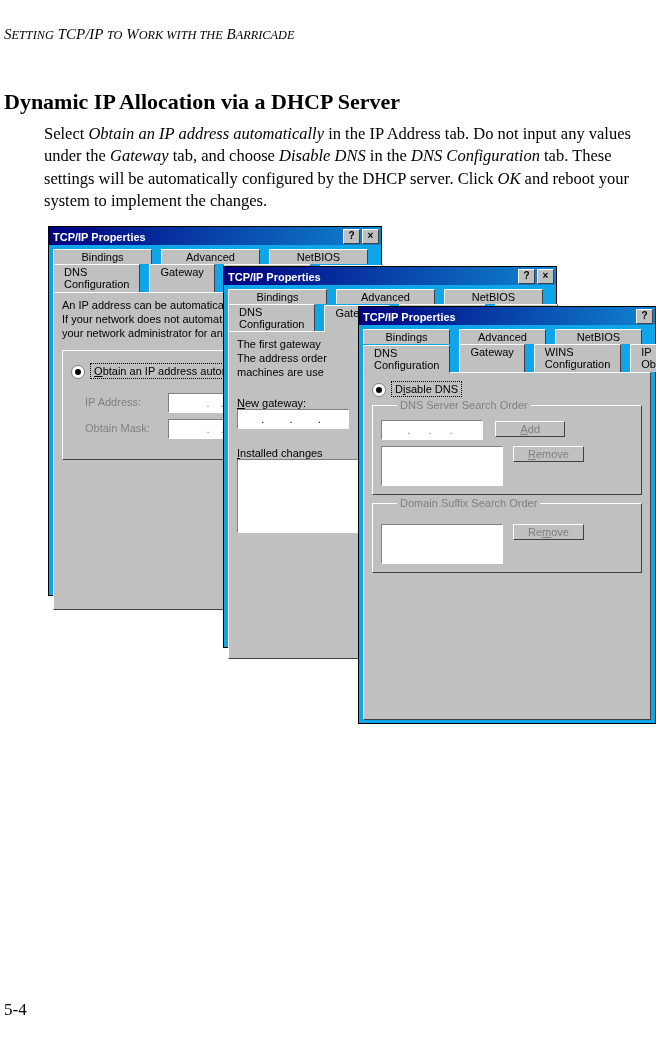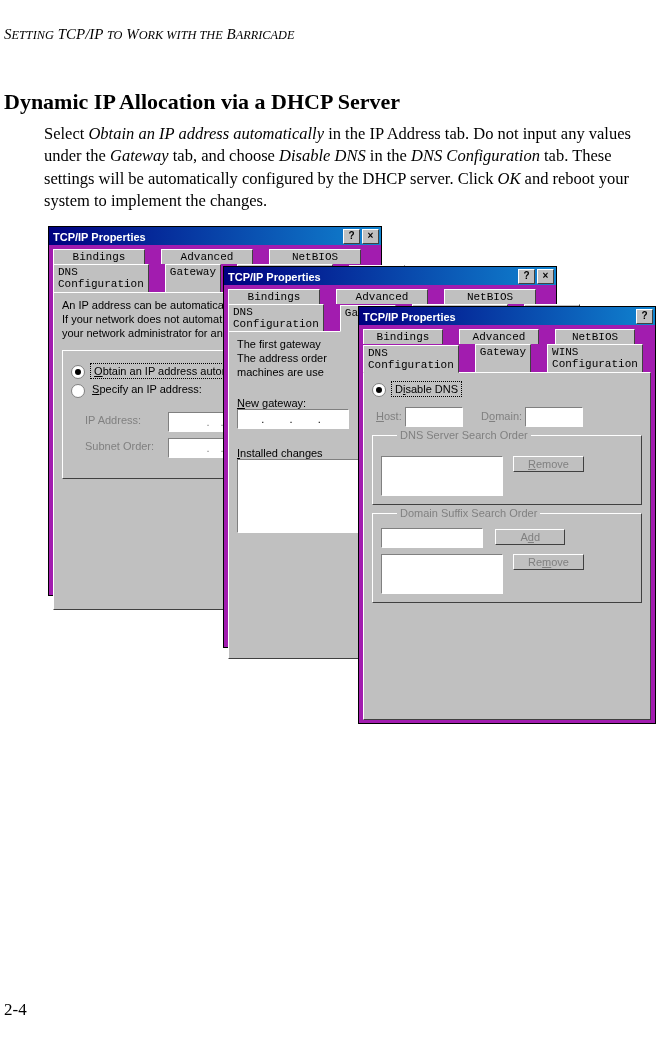--- a/index.html
+++ b/index.html
@@ -37,21 +37,21 @@
   
   .shot-wrap {
     position: relative;
     margin-left: 44px;
     width: 604px;
     height: 500px;
     background: #fff;
   }
   .win {
     position: absolute;
-    background: #a21caf;
+    background: #0ea5e9;
     border: 1px solid #000;
     font-family: Tahoma, Arial, sans-serif;
     font-size: 11px;
     color: #000;
   }
   .titlebar {
     height: 17px;
     background: linear-gradient(to right, #000080, #1084d0);
     color: #fff;
     font-weight: bold;
@@ -79,24 +79,23 @@
     padding: 4px 4px 6px 4px;
   }
   .tabs-row {
     display: flex;
     font-size: 11px;
   }
   .tab {
     border-top: 1px solid #fff;
     border-left: 1px solid #fff;
     border-right: 1px solid #404040;
-    padding: 1px 4px;
-    background: #c0c0c0;
-    margin-right: 16px;
-    font-family: Liberation Mono, monospace;
+    padding: 1px 10px;
+    background: #c0c0c0;
+    margin-right: 9px;
   }
   .tab.active {
     background: #c0c0c0;
     border-bottom: 1px solid #c0c0c0;
     position: relative;
     top: 1px;
     font-weight: normal;
   }
   .tab-panel {
     border-top: 1px solid #fff;
@@ -223,30 +222,26 @@
         <div class="small-text">
           <div>An IP address can be automatically assig</div>
           <div>If your network does not automatically as</div>
           <div>your network administrator for an address</div>
         </div>
         <div style="border:1px solid #808080;border-top-color:#fff;border-left-color:#fff;border-right-color:#404040;border-bottom-color:#404040;margin-top:10px;padding:10px 8px 14px 8px;">
           <div class="radio-row">
             <span class="radio-dot sel"></span>
             <span class="dotted-focus"><u>O</u><span></span><span id="r-obtain">btain an IP address automatically</span></span>
           </div>
-          <div class="radio-row">
-            <span class="radio-dot"></span>
-            <u>S</u><span id="r-specify">pecify an IP address:</span>
-          </div>
           <div style="margin:14px 0 6px 14px;">
             <span class="gray-label" style="display:inline-block;width:80px">IP Address:</span>
             <span class="ip-box gray-label">.   .   .</span>
           </div>
           <div style="margin:6px 0 6px 14px;">
-            <span class="gray-label" style="display:inline-block;width:80px">Subnet Order:</span>
+            <span class="gray-label" style="display:inline-block;width:80px">Obtain Mask:</span>
             <span class="ip-box gray-label">.   .   .</span>
           </div>
         </div>
       </div>
     </div>
   </div>
 
   <div class="win" style="left:175px; top:40px; width:332px; height:380px;">
     <div class="titlebar">
       <span>TCP/IP Properties</span>
@@ -300,51 +295,44 @@
         <div class="tab active">DNS Configuration</div>
         <div class="tab">Gateway</div>
         <div class="tab">WINS Configuration</div>
         <div class="tab">IP Obtain</div>
       </div>
       <div class="tab-panel" style="min-height:330px">
         <div class="radio-row">
           <span class="radio-dot sel"></span>
           <span class="dotted-focus">D<u>i</u>sable DNS</span>
         </div>
-        <div style="margin:10px 0 0 4px;">
-          <span class="gray-label"><u>H</u>ost:</span>
-          <span class="sunk-box"></span>
-          &nbsp;&nbsp;&nbsp;&nbsp;
-          <span class="gray-label">D<u>o</u>main:</span>
-          <span class="sunk-box"></span>
-        </div>
 
         <div class="fieldset">
           <span class="fieldset-label">DNS Server Search Order</span>
+          <div>
+            <span class="ip-box gray-label" style="width:100px">.&nbsp;&nbsp;.&nbsp;&nbsp;.</span>
+            &nbsp;&nbsp;
+            <span class="btn3d gray-label"><u>A</u>dd</span>
+          </div>
           <div style="margin-top:6px;display:flex;gap:10px;align-items:flex-start">
             <div class="list-box"></div>
             <span class="btn3d gray-label"><u>R</u>emove</span>
           </div>
         </div>
 
         <div class="fieldset">
           <span class="fieldset-label">Domain Suffix Search Order</span>
-          <div>
-            <span class="sunk-box" style="width:100px"></span>
-            &nbsp;&nbsp;
-            <span class="btn3d gray-label">A<u>d</u>d</span>
-          </div>
           <div style="margin-top:6px;display:flex;gap:10px;align-items:flex-start">
             <div class="list-box"></div>
             <span class="btn3d gray-label">Re<u>m</u>ove</span>
           </div>
         </div>
       </div>
       <div class="btn-row">
         <span class="btn3d" style="border:1px solid #000;padding:2px 22px">OK</span>
         <span class="btn3d">Cancel</span>
       </div>
     </div>
   </div>
 
 </div>
 
-<div class="page-num">2-4</div>
+<div class="page-num">5-4</div>
 
 </body></html>

